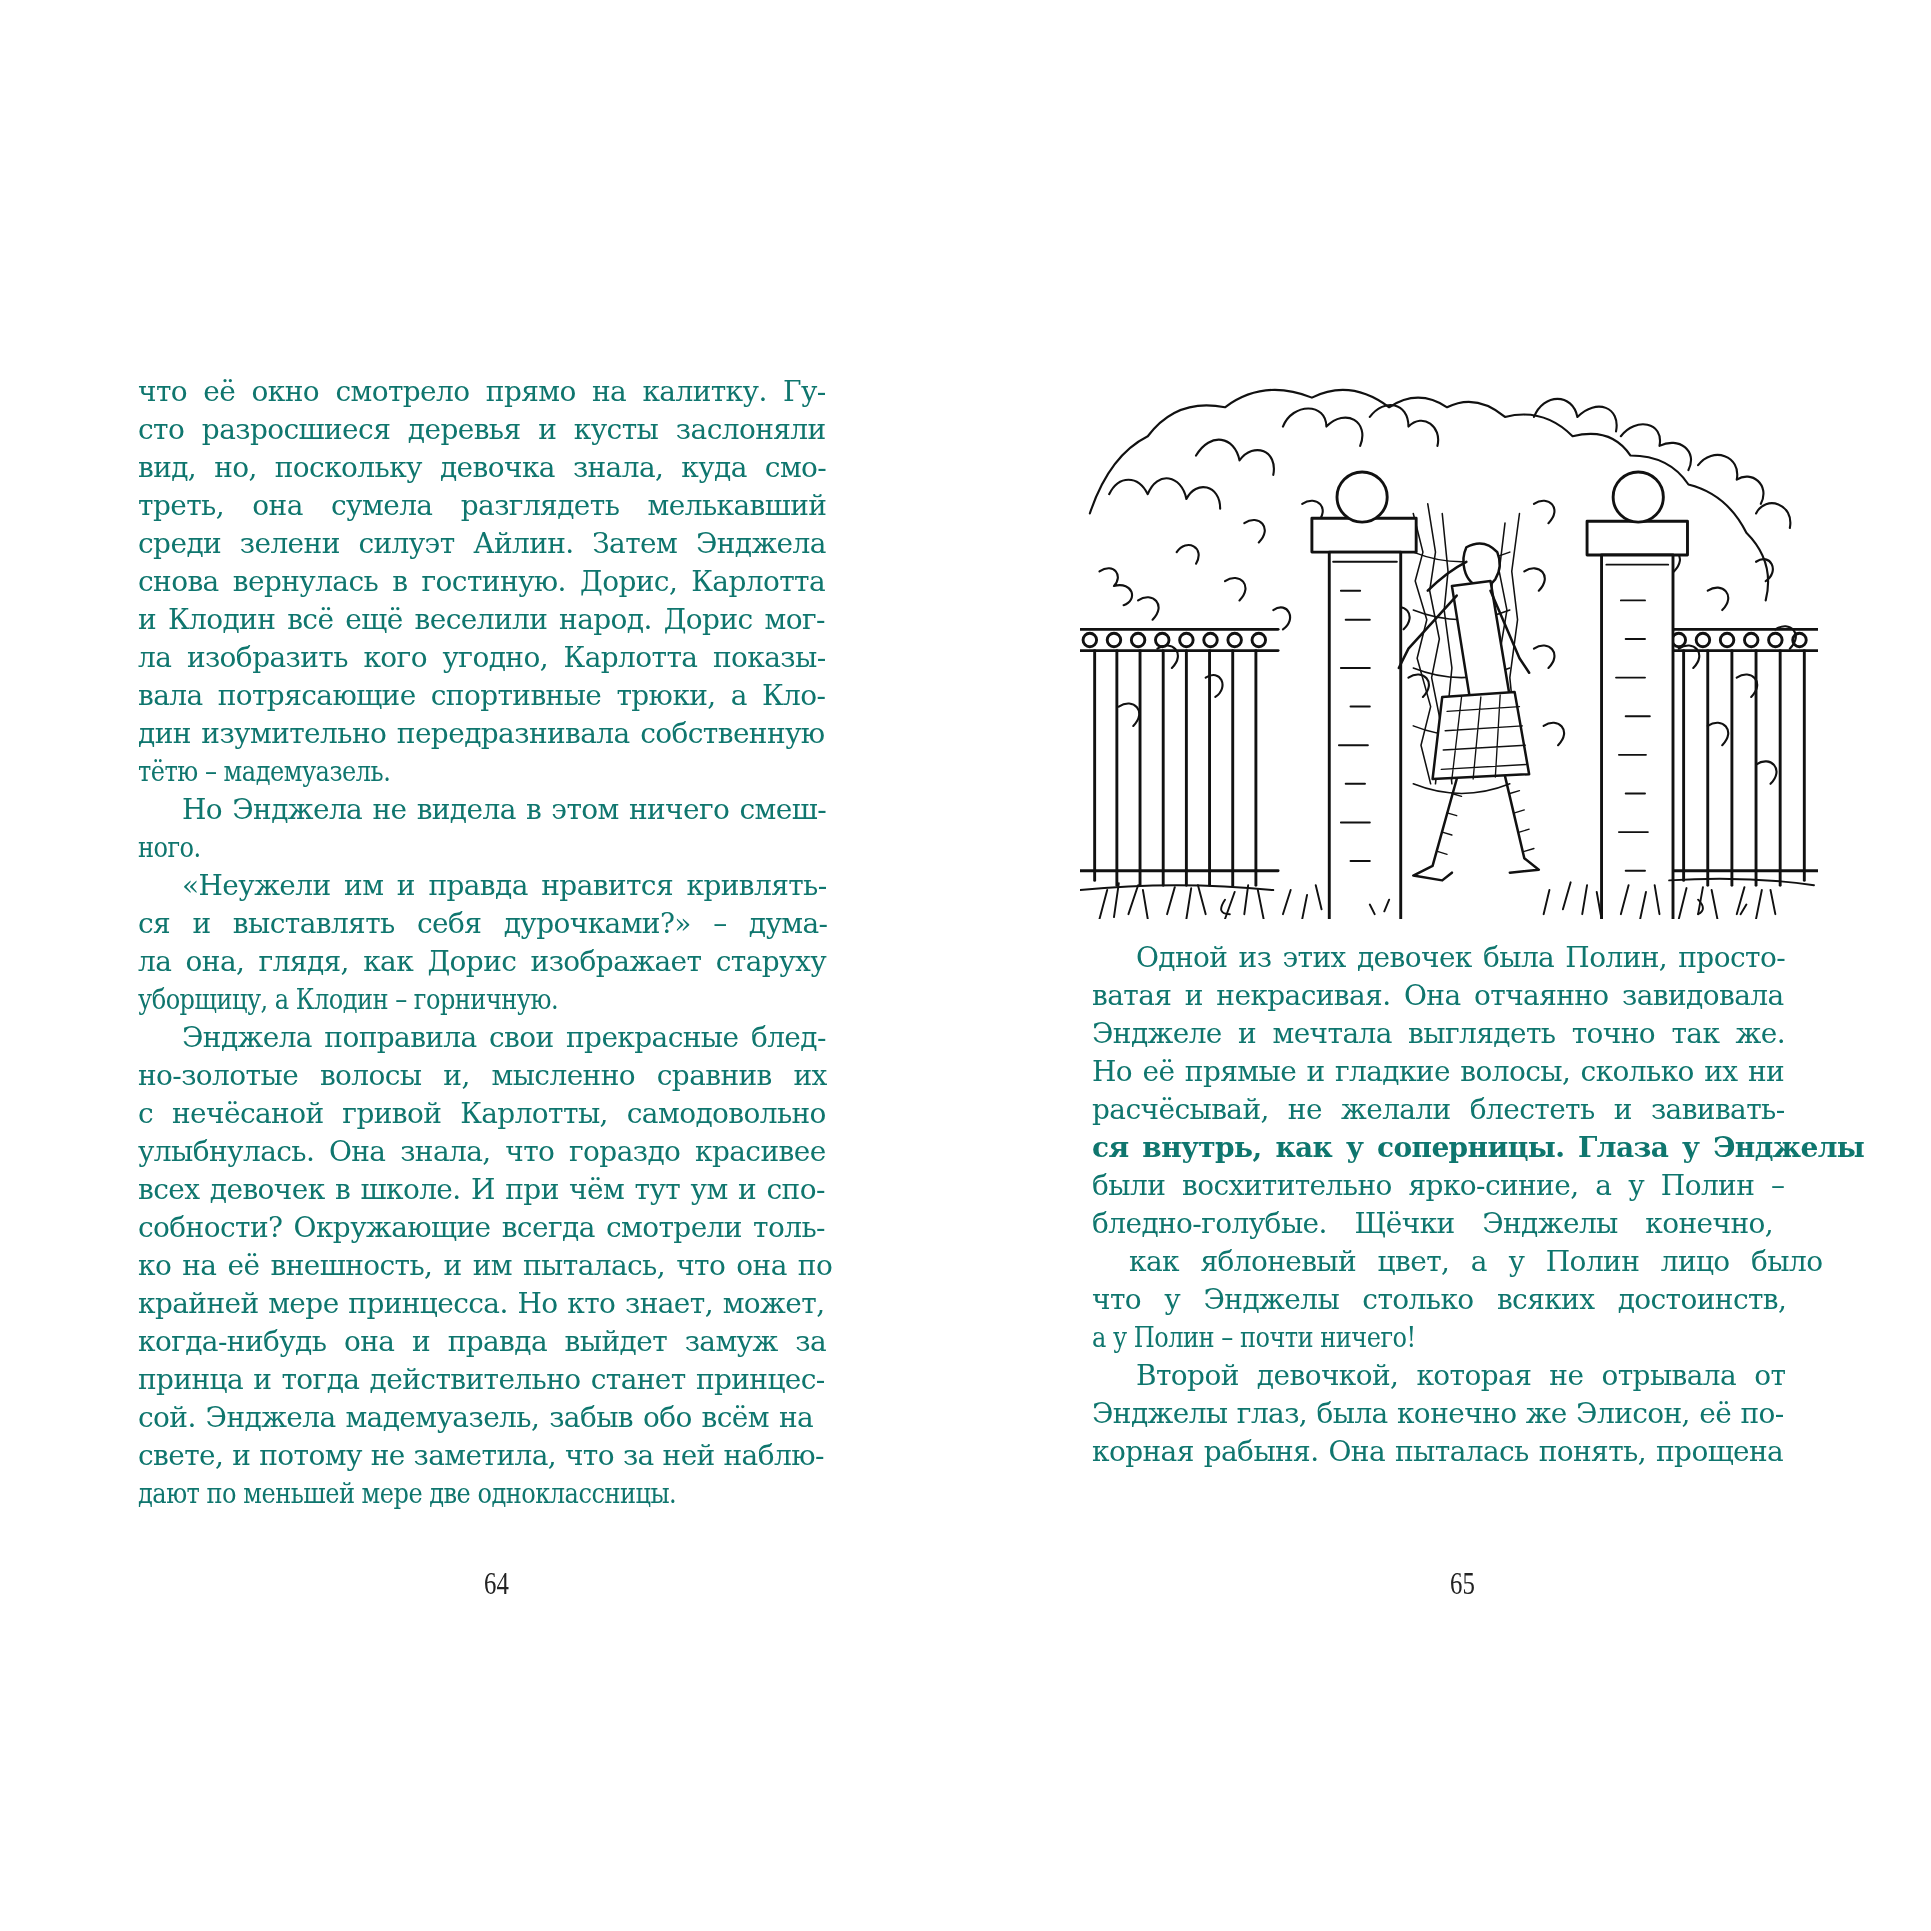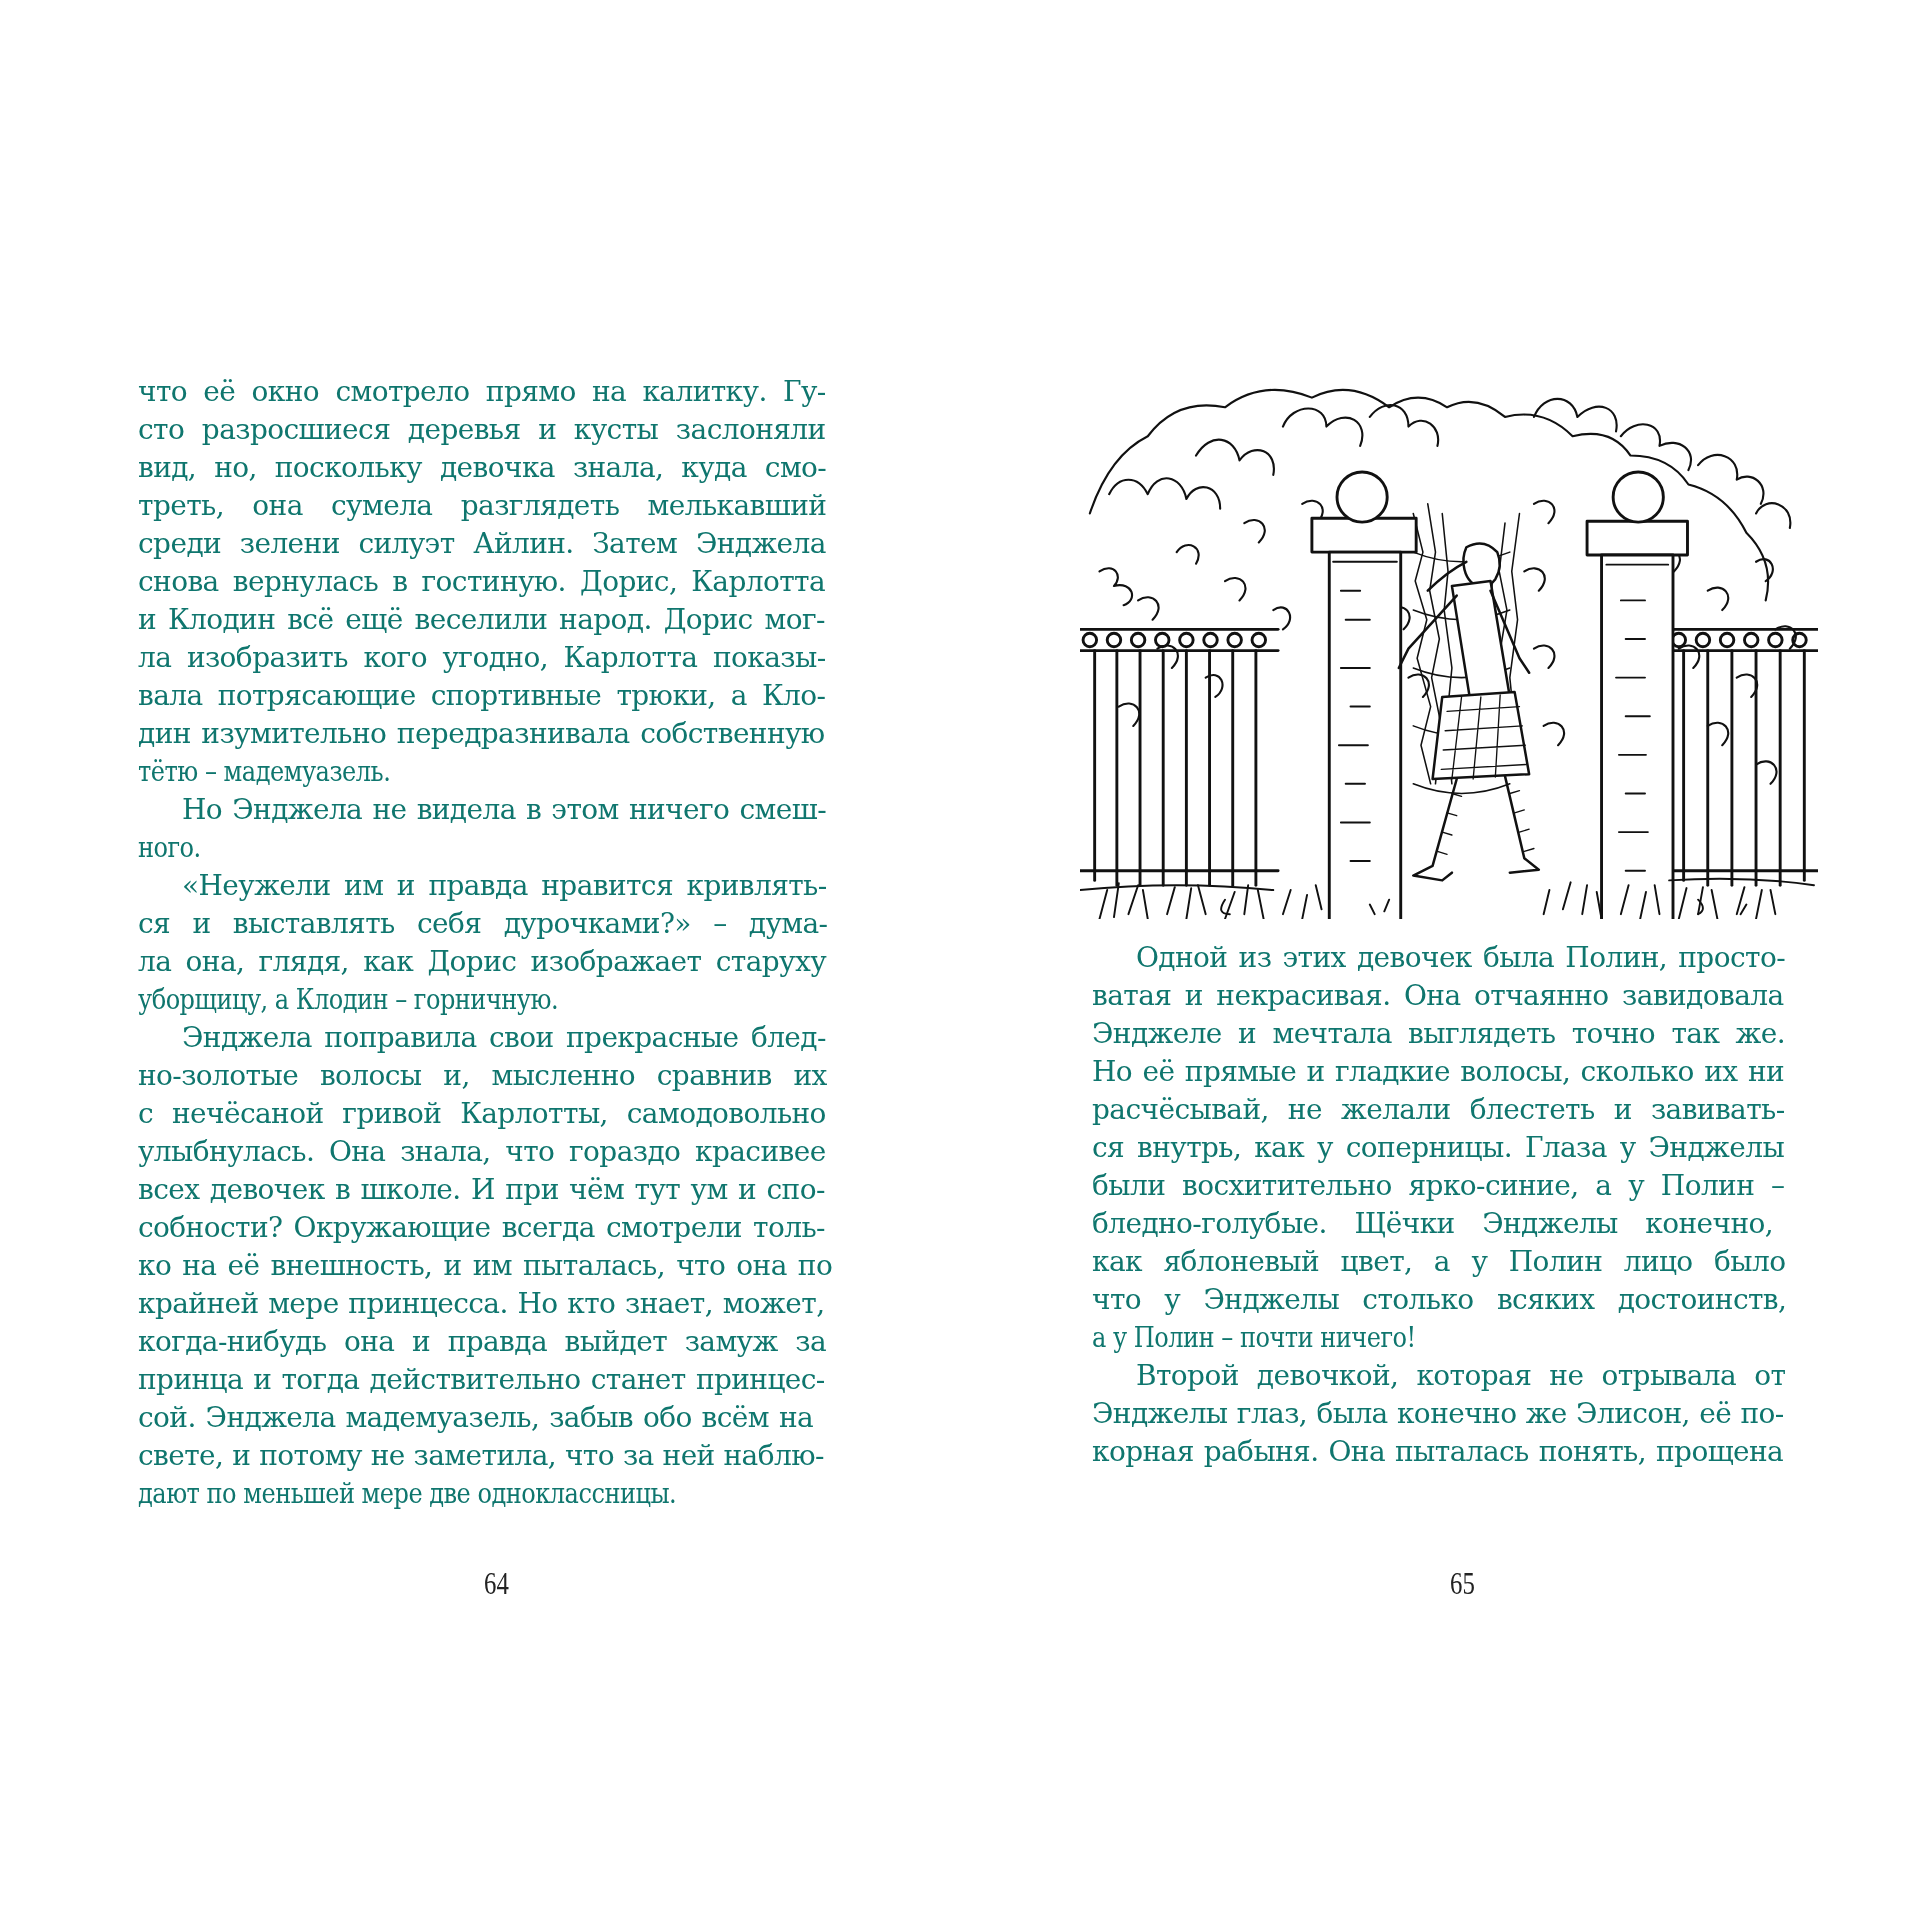--- a/index.html
+++ b/index.html
@@ -166,24 +166,24 @@
         <path d="M150 560 q-10 15 5 15 M300 565 l5 10 M320 560 l-5 12 M640 560 q10 10 0 15 M690 565 l-6 10"></path>
       </g>
     </svg>
   </div>
   <div class="text-block right-text">
     <span class="line indent"><span style="display: inline-block; white-space: nowrap; transform-origin: 0px 0px; word-spacing: 2.9px;">Одной из этих девочек была Полин, просто-</span></span>
     <span class="line"><span style="display: inline-block; white-space: nowrap; transform-origin: 0px 0px; word-spacing: 5.2px;">ватая и некрасивая. Она отчаянно завидовала</span></span>
     <span class="line"><span style="display: inline-block; white-space: nowrap; transform-origin: 0px 0px; word-spacing: 8px;">Энджеле и мечтала выглядеть точно так же.</span></span>
     <span class="line"><span style="display: inline-block; white-space: nowrap; transform-origin: 0px 0px; word-spacing: 2.1px;">Но её прямые и гладкие волосы, сколько их ни</span></span>
     <span class="line"><span style="display: inline-block; white-space: nowrap; transform-origin: 0px 0px; word-spacing: 10.8px;">расчёсывай, не желали блестеть и завивать-</span></span>
-    <span class="line"><span style="display: inline-block; white-space: nowrap; transform-origin: 0px 0px; word-spacing: 4.6px;">ся внутрь, как у соперницы. Глаза у Энджелы</span></span>
+    <span class="line"><span style="display: inline-block; white-space: nowrap; transform-origin: 0px 0px; word-spacing: 4.6px; font-weight: bold;">ся внутрь, как у соперницы. Глаза у Энджелы</span></span>
     <span class="line"><span style="display: inline-block; white-space: nowrap; transform-origin: 0px 0px; word-spacing: 8.5px;">были восхитительно ярко-синие, а у Полин –</span></span>
     <span class="line"><span style="display: inline-block; white-space: nowrap; transform-origin: 0px 0px; word-spacing: 19.3px;">бледно-голубые. Щёчки Энджелы конечно,</span></span>
-    <span class="line"><span style="display: inline-block; white-space: nowrap; transform-origin: 0px 0px; word-spacing: 13.2px;">как яблоневый цвет, а у Полин лицо было</span></span>
+    <span class="line"><span style="display: inline-block; white-space: nowrap; transform-origin: 0px 0px; word-spacing: 13.2px; margin-left: 37px;">как яблоневый цвет, а у Полин лицо было</span></span>
     <span class="line"><span style="display: inline-block; white-space: nowrap; transform-origin: 0px 0px; word-spacing: 15px;">что у Энджелы столько всяких достоинств,</span></span>
     <span class="line last"><span style="display: inline-block; white-space: nowrap; transform-origin: 0px 0px; transform: scaleX(0.86);">а у Полин – почти ничего!</span></span>
     <span class="line indent"><span style="display: inline-block; white-space: nowrap; transform-origin: 0px 0px; word-spacing: 9.8px;">Второй девочкой, которая не отрывала от</span></span>
     <span class="line"><span style="display: inline-block; white-space: nowrap; transform-origin: 0px 0px; word-spacing: 1px;">Энджелы глаз, была конечно же Элисон, её по-</span></span>
     <span class="line"><span style="display: inline-block; white-space: nowrap; transform-origin: 0px 0px; word-spacing: 1.7px;">корная рабыня. Она пыталась понять, прощена</span></span>
   </div>
   <div class="page-number pn-right">65</div>
 </div>
 
 

